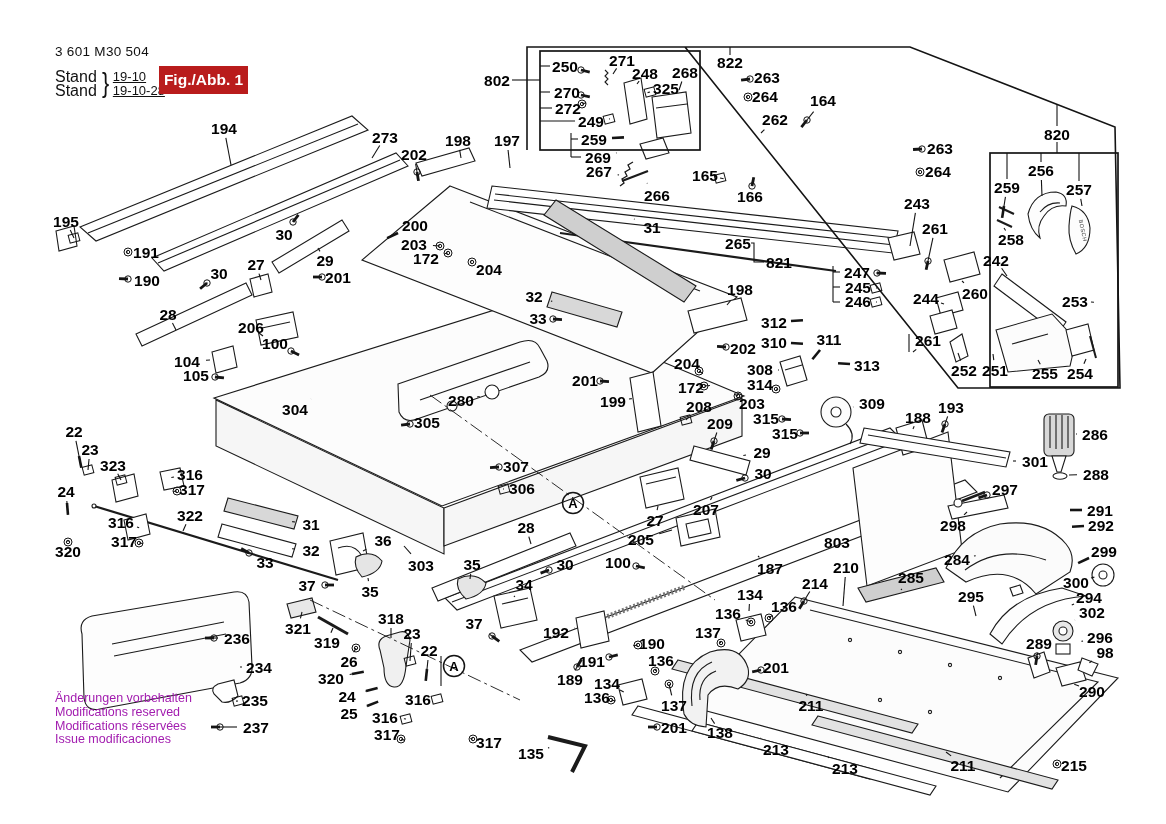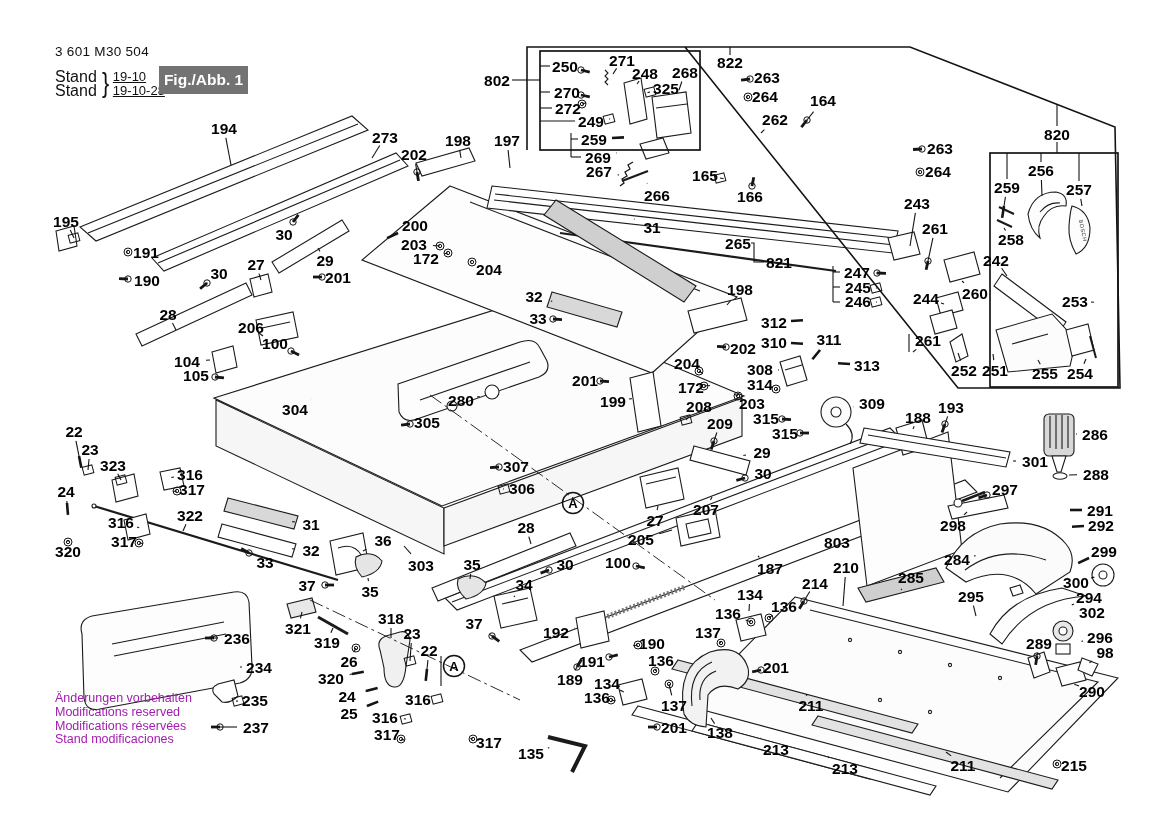--- a/index.html
+++ b/index.html
@@ -6,21 +6,21 @@
   #stage{position:relative;width:1166px;height:824px;background:#fff;overflow:hidden;
          font-family:"Liberation Sans",sans-serif;}
   #diagram{position:absolute;left:0;top:0;}
   .titleblock{position:absolute;left:55px;top:44px;color:#111;}
   .artno{font-size:13.5px;letter-spacing:.3px;}
   .standissue{display:flex;align-items:center;margin-top:9px;}
   .si-labels div{font-size:16px;line-height:14px;}
   .brace{font-size:27px;font-weight:400;margin:0 3px 0 4px;transform:scaleX(.8);}
   .si-vals div{font-size:13px;line-height:14px;text-decoration:underline;}
   .strike{text-decoration:line-through;}
-  .figbox{position:absolute;left:159px;top:66px;width:89px;height:28px;background:#737373;
+  .figbox{position:absolute;left:159px;top:66px;width:89px;height:28px;background:#b91c1c;
           color:#fff;font-size:15.5px;font-weight:bold;display:flex;align-items:center;
           justify-content:center;}
   .footer{position:absolute;left:55px;top:692px;color:#a21caf;}
   .footer div{font-size:12.5px;line-height:13.8px;}
   text.lbl{font-family:"Liberation Sans",sans-serif;font-size:15.5px;font-weight:bold;fill:#000;}
   text.mark{font-family:"Liberation Sans",sans-serif;font-size:13px;font-weight:bold;fill:#000;}
   text.brand{font-family:"Liberation Sans",sans-serif;font-size:5.5px;letter-spacing:.6px;fill:#333;}
   .ln{stroke:#141414;fill:none;}
 </style>
 </head>
@@ -784,15 +784,15 @@
         <div>19-10-28</div>
       </div>
     </div>
   </div>
   <div class="figbox">Fig./Abb. 1</div>
 
   <div class="footer">
     <div>Änderungen vorbehalten</div>
     <div>Modifications reserved</div>
     <div>Modifications réservées</div>
-    <div>Stand modificaciones</div>
+    <div>Issue modificaciones</div>
   </div>
 </div>
 
 </body></html>

